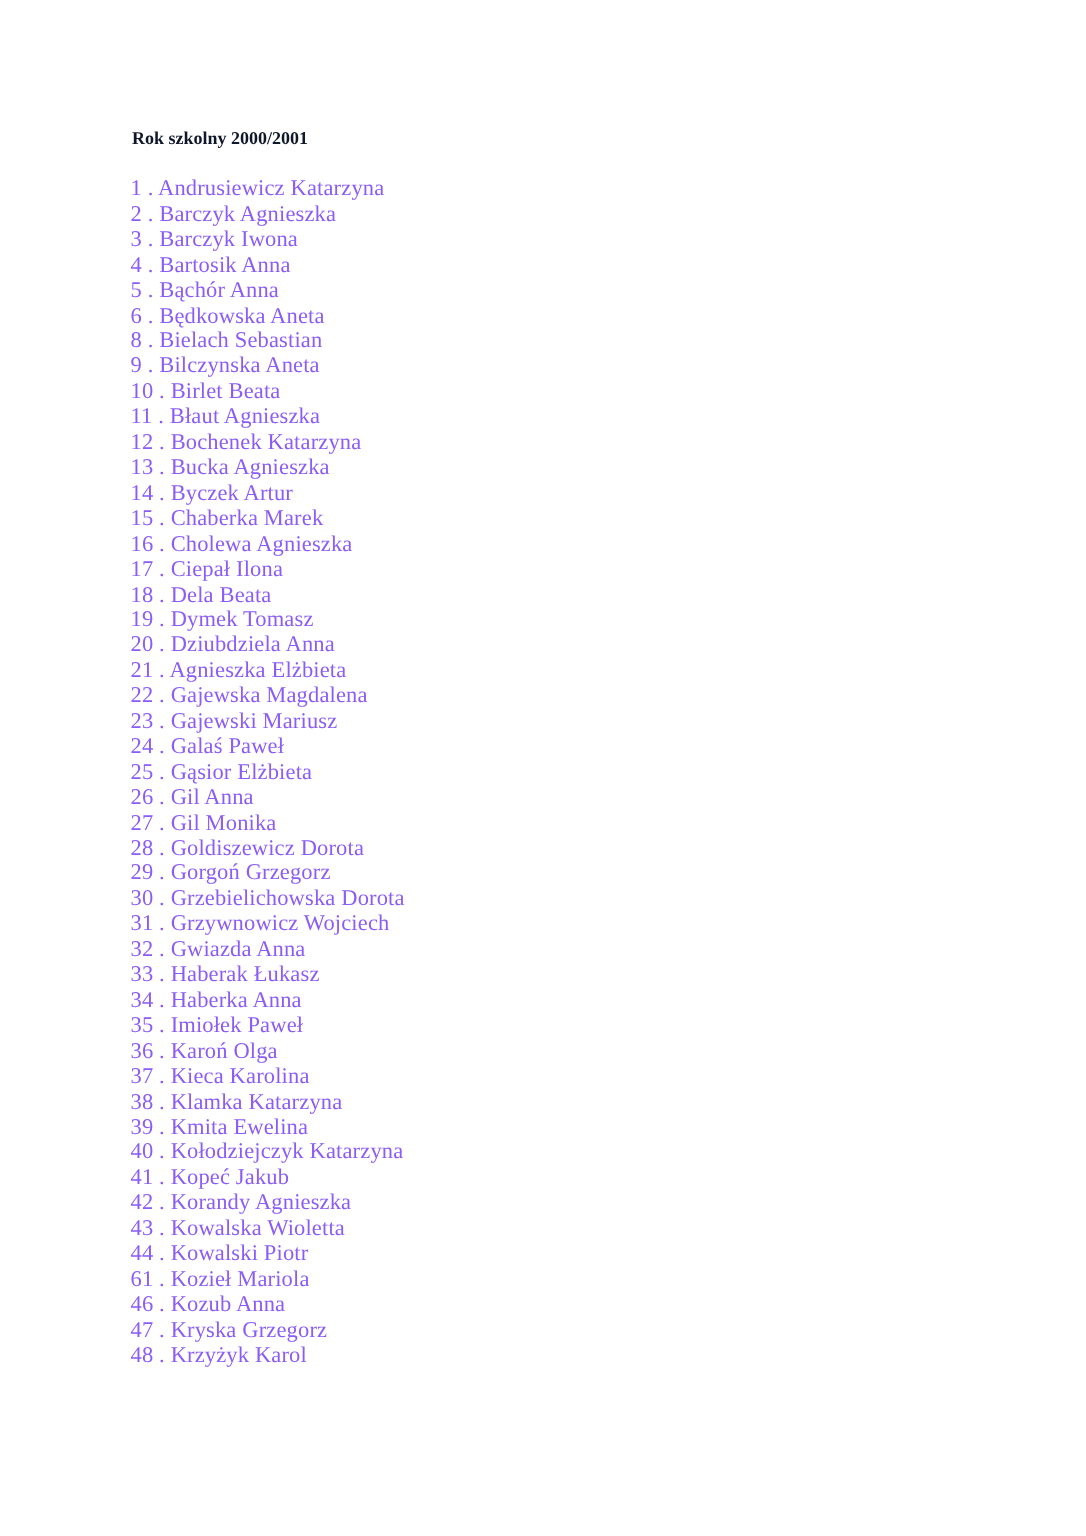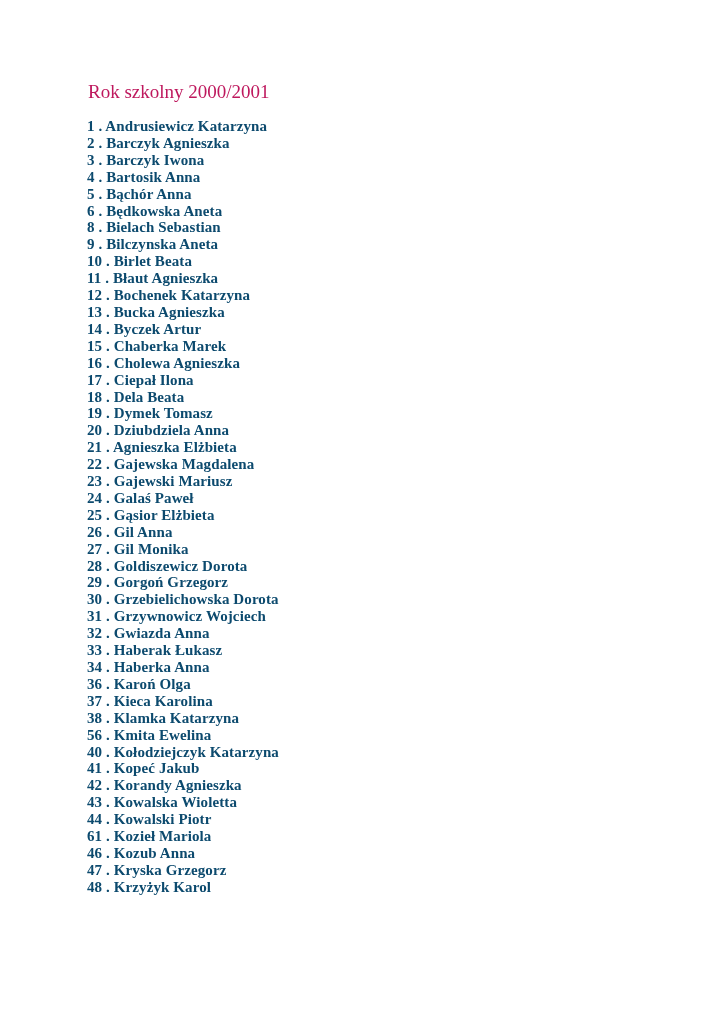--- a/index.html
+++ b/index.html
@@ -14,34 +14,33 @@
     background: #ffffff;
     overflow: hidden;
     font-family: "Liberation Serif", serif;
     color: #161616;
   }
   .doc-title {
     position: absolute;
     left: 88px;
     top: 83px;
     margin: 0;
-    font-size: 19px;
+    font-size: 12px;
     line-height: 18px;
-    font-weight: normal;
-    color: #be185d;
+    font-weight: bold;
+    color: #0f172a;
     white-space: nowrap;
   }
   .student-list {
     position: absolute;
     left: 87px;
     top: 118px;
     font-size: 15px;
     line-height: 16.9px;
-    color: #0c4a6e;
-    font-weight: bold;
+    color: #8b5cf6;
   }
   .list-row {
     white-space: nowrap;
   }
   .list-row .num,
   .list-row .name {
     letter-spacing: 0.1px;
   }
 </style>
 </head>
@@ -76,24 +75,25 @@
       <div class="list-row"><span class="num">25 . </span><span class="name">Gąsior Elżbieta</span></div>
       <div class="list-row"><span class="num">26 . </span><span class="name">Gil Anna</span></div>
       <div class="list-row"><span class="num">27 . </span><span class="name">Gil Monika</span></div>
       <div class="list-row"><span class="num">28 . </span><span class="name">Goldiszewicz Dorota</span></div>
       <div class="list-row"><span class="num">29 . </span><span class="name">Gorgoń Grzegorz</span></div>
       <div class="list-row"><span class="num">30 . </span><span class="name">Grzebielichowska Dorota</span></div>
       <div class="list-row"><span class="num">31 . </span><span class="name">Grzywnowicz Wojciech</span></div>
       <div class="list-row"><span class="num">32 . </span><span class="name">Gwiazda Anna</span></div>
       <div class="list-row"><span class="num">33 . </span><span class="name">Haberak Łukasz</span></div>
       <div class="list-row"><span class="num">34 . </span><span class="name">Haberka Anna</span></div>
+      <div class="list-row"><span class="num">35 . </span><span class="name">Imiołek Paweł</span></div>
       <div class="list-row"><span class="num">36 . </span><span class="name">Karoń Olga</span></div>
       <div class="list-row"><span class="num">37 . </span><span class="name">Kieca Karolina</span></div>
       <div class="list-row"><span class="num">38 . </span><span class="name">Klamka Katarzyna</span></div>
-      <div class="list-row"><span class="num">56 . </span><span class="name">Kmita Ewelina</span></div>
+      <div class="list-row"><span class="num">39 . </span><span class="name">Kmita Ewelina</span></div>
       <div class="list-row"><span class="num">40 . </span><span class="name">Kołodziejczyk Katarzyna</span></div>
       <div class="list-row"><span class="num">41 . </span><span class="name">Kopeć Jakub</span></div>
       <div class="list-row"><span class="num">42 . </span><span class="name">Korandy Agnieszka</span></div>
       <div class="list-row"><span class="num">43 . </span><span class="name">Kowalska Wioletta</span></div>
       <div class="list-row"><span class="num">44 . </span><span class="name">Kowalski Piotr</span></div>
       <div class="list-row"><span class="num">61 . </span><span class="name">Kozieł Mariola</span></div>
       <div class="list-row"><span class="num">46 . </span><span class="name">Kozub Anna</span></div>
       <div class="list-row"><span class="num">47 . </span><span class="name">Kryska Grzegorz</span></div>
       <div class="list-row"><span class="num">48 . </span><span class="name">Krzyżyk Karol</span></div>
     </div>

